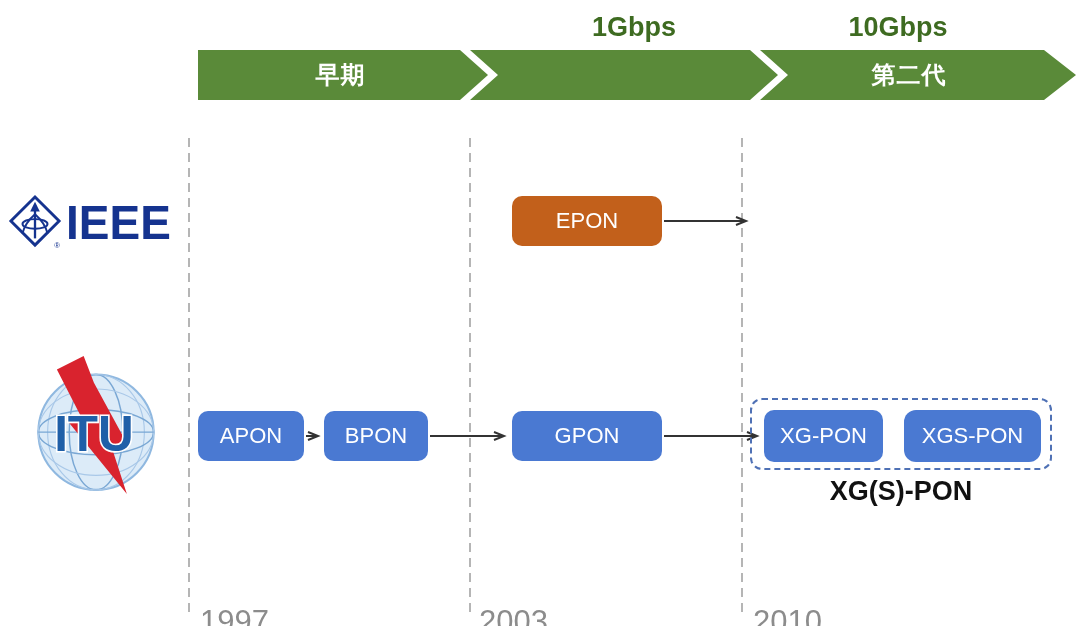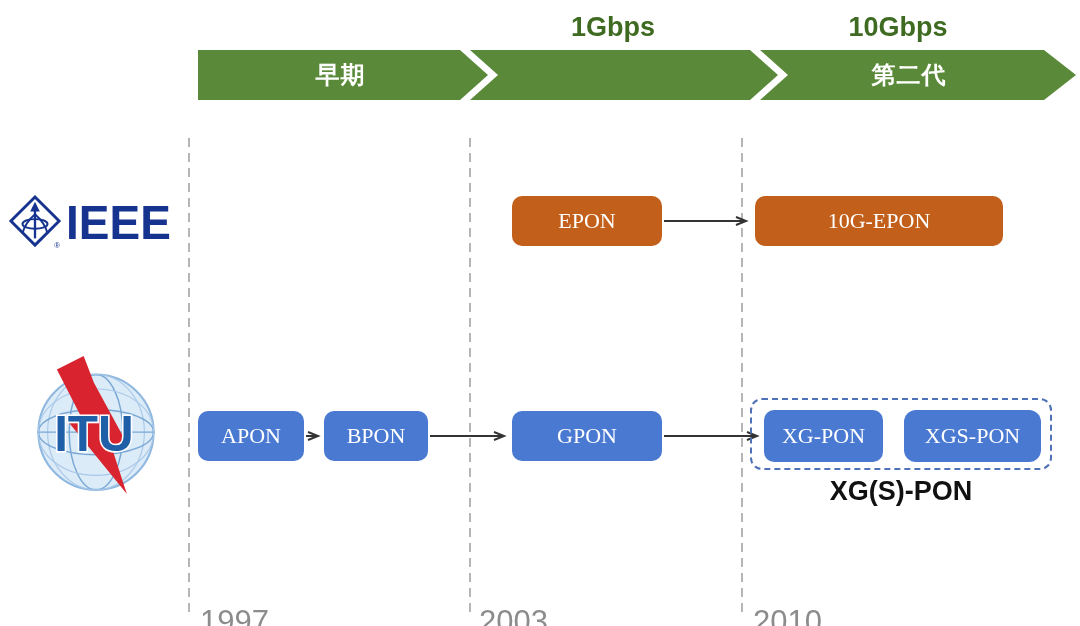--- a/index.html
+++ b/index.html
@@ -8,35 +8,35 @@
 
   
   .band-svg{position:absolute;left:198px;top:50px;}
   .seg-label{position:absolute;top:50px;height:50px;display:flex;align-items:center;justify-content:center;
              color:#ffffff;font-weight:bold;font-size:24px;letter-spacing:1px;}
   .seg0{left:198px;width:285px;}
   .seg1{left:483px;width:288px;}
   .seg2{left:773px;width:272px;}
   .speed-label{position:absolute;top:8px;height:38px;display:flex;align-items:center;justify-content:center;
                color:#3e6b21;font-size:27px;font-weight:600;}
-  .speed1{left:483px;width:260px;}
+  .speed1{left:504px;width:260px;}
   .speed2{left:773px;width:250px;}
 
   
   .overlay{position:absolute;left:0;top:0;pointer-events:none;}
 
   
   .ieee-logo{position:absolute;left:8px;top:192px;width:180px;height:60px;display:flex;align-items:center;}
   .ieee-word{color:#15338f;font-weight:800;font-size:46px;letter-spacing:0px;line-height:1;
              transform:scaleY(1.05);margin-left:4px;}
   .itu-logo{position:absolute;left:30px;top:356px;width:132px;height:140px;}
 
   
   .node{position:absolute;height:50px;border-radius:10px;display:flex;align-items:center;justify-content:center;
-        color:#ffffff;font-size:22px;font-family:Liberation Serif, serif;}
+        color:#ffffff;font-size:22px;}
   .orange{background:#c2601b;}
   .blue{background:#4a79d2;}
   .n-epon{left:512px;top:196px;width:150px;}
   .n-10gepon{left:755px;top:196px;width:248px;}
   .n-apon{left:198px;top:411px;width:106px;}
   .n-bpon{left:324px;top:411px;width:104px;}
   .n-gpon{left:512px;top:411px;width:150px;}
   .n-xgpon{left:764px;top:410px;width:119px;height:52px;text-align:right;}
   .n-xgspon{left:904px;top:410px;width:137px;height:52px;border-radius:12px;}
 
@@ -87,23 +87,20 @@
       <path d="M28,21 C21,27 17,33 15,41" stroke="#15338f" stroke-width="2" fill="none"></path>
       <path d="M28,21 C35,27 39,33 41,41" stroke="#15338f" stroke-width="2" fill="none"></path>
       <ellipse cx="28" cy="31" rx="13" ry="5" fill="none" stroke="#15338f" stroke-width="2"></ellipse>
       <text x="48" y="56" font-size="8" fill="#15338f">®</text>
     </svg>
     <span class="ieee-word">IEEE</span>
   </div>
   <div class="node orange n-epon">
     <span>EPON</span>
   </div>
-  <div class="node orange n-10gepon">
-    <span>10G-EPON</span>
-  </div>
 
   <div class="itu-logo">
     <svg width="132" height="140" viewBox="0 0 128 136">
       <circle cx="64" cy="74" r="56" fill="#dcebf8" stroke="#8fb8e0" stroke-width="2"></circle>
       <ellipse cx="64" cy="74" rx="26" ry="56" fill="none" stroke="#79a7d4" stroke-width="1.4"></ellipse>
       <ellipse cx="64" cy="74" rx="47" ry="56" fill="none" stroke="#a9c8e8" stroke-width="1.1"></ellipse>
       <ellipse cx="64" cy="74" rx="56" ry="22" fill="none" stroke="#79a7d4" stroke-width="1.4"></ellipse>
       <ellipse cx="64" cy="74" rx="56" ry="42" fill="none" stroke="#a9c8e8" stroke-width="1.1"></ellipse>
       <line x1="8" y1="74" x2="120" y2="74" stroke="#79a7d4" stroke-width="1.2"></line>
       <polygon points="52,0 26,13 50,60 38,65 94,134 79,88 93,83 62,26" fill="#d9232e"></polygon>

